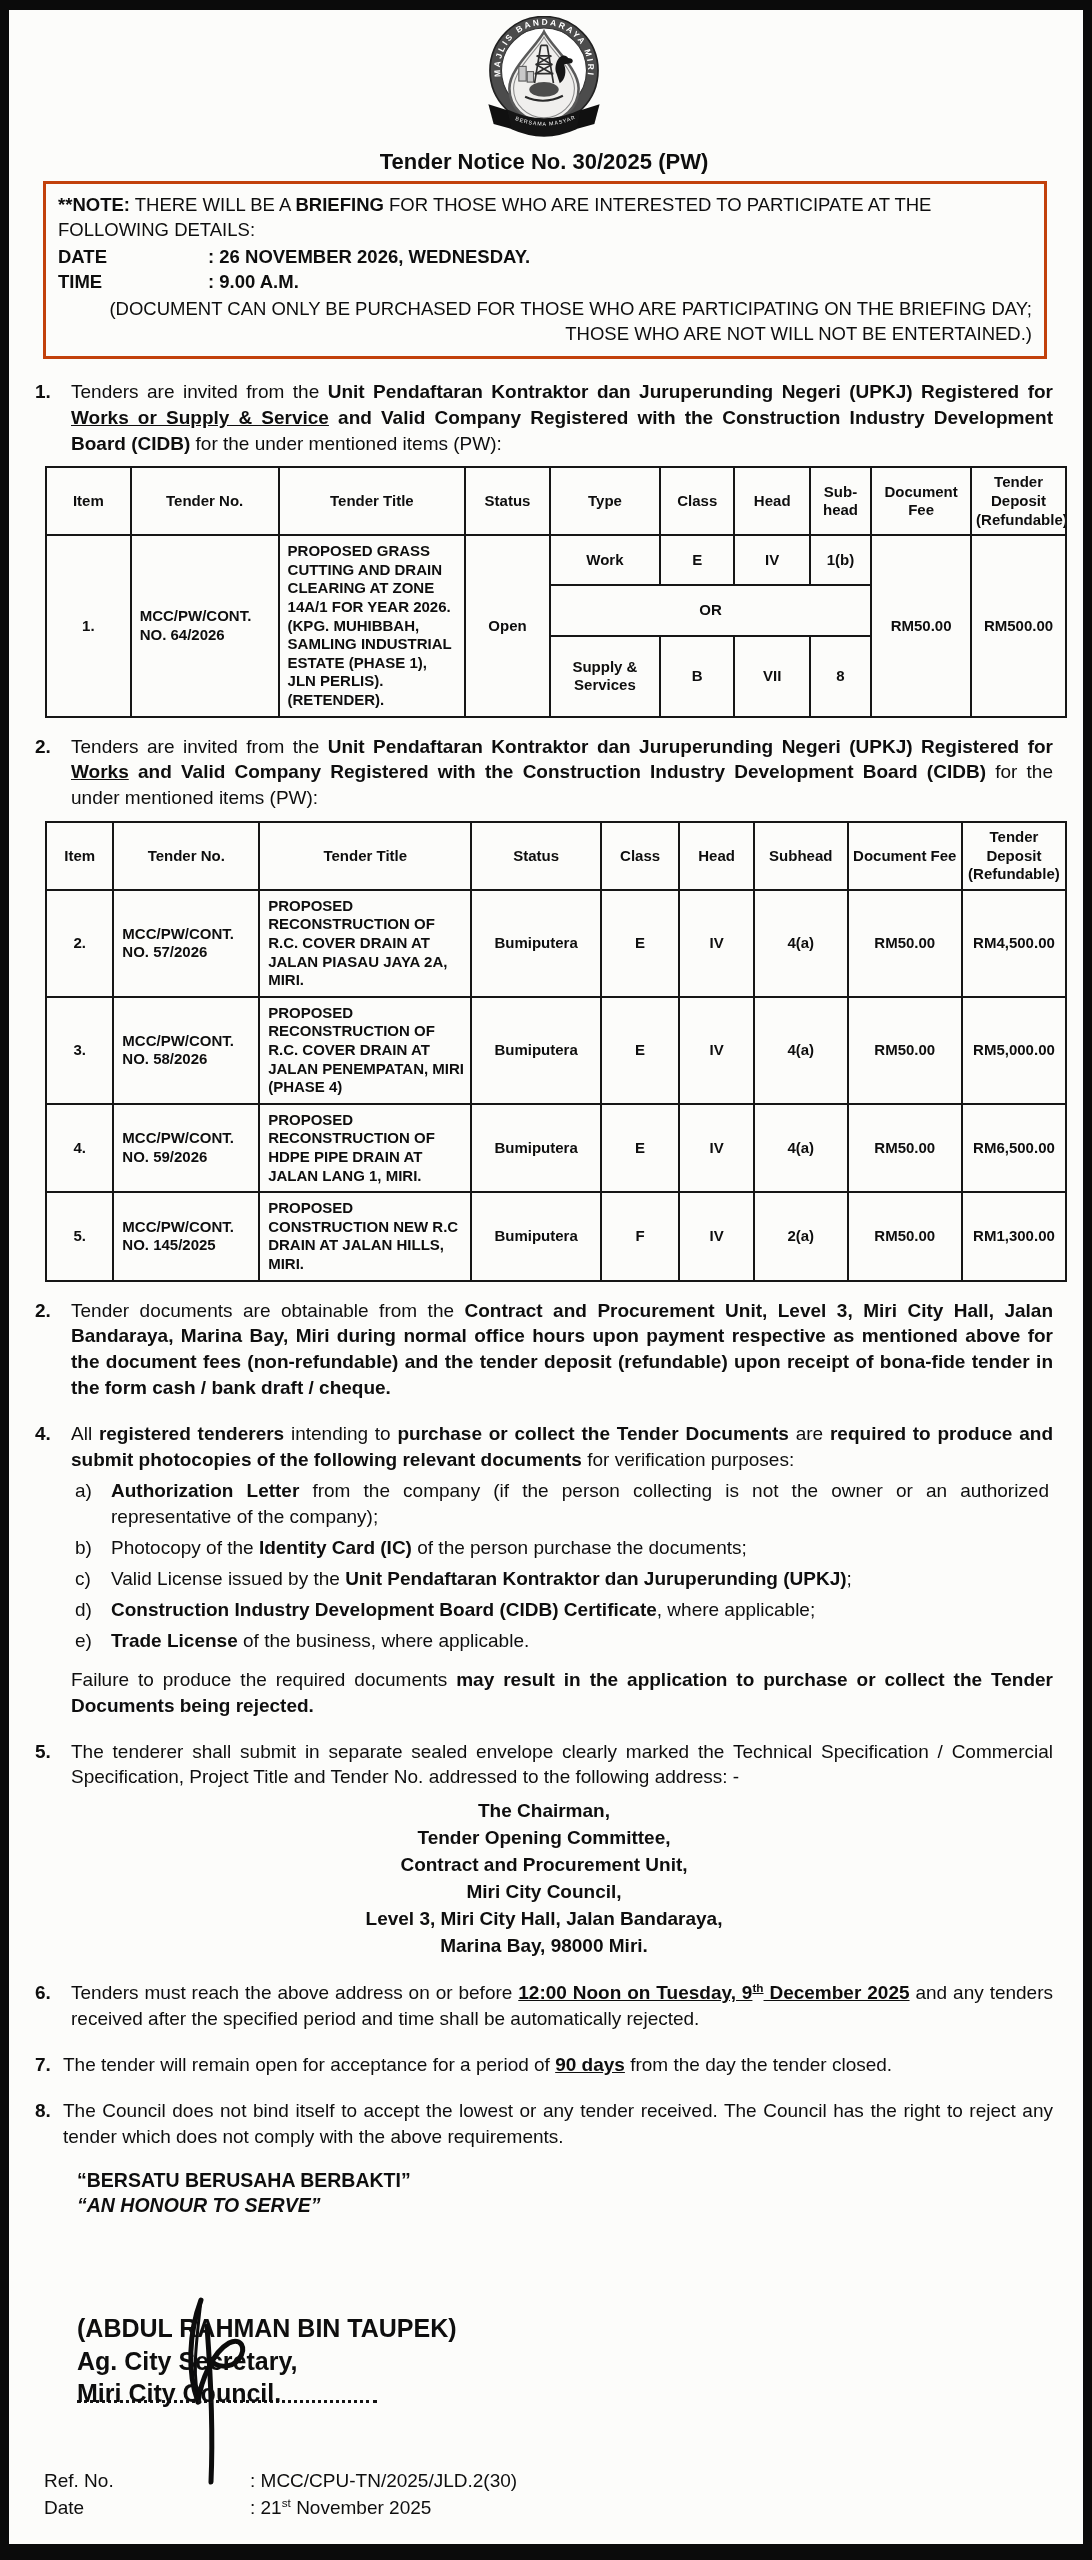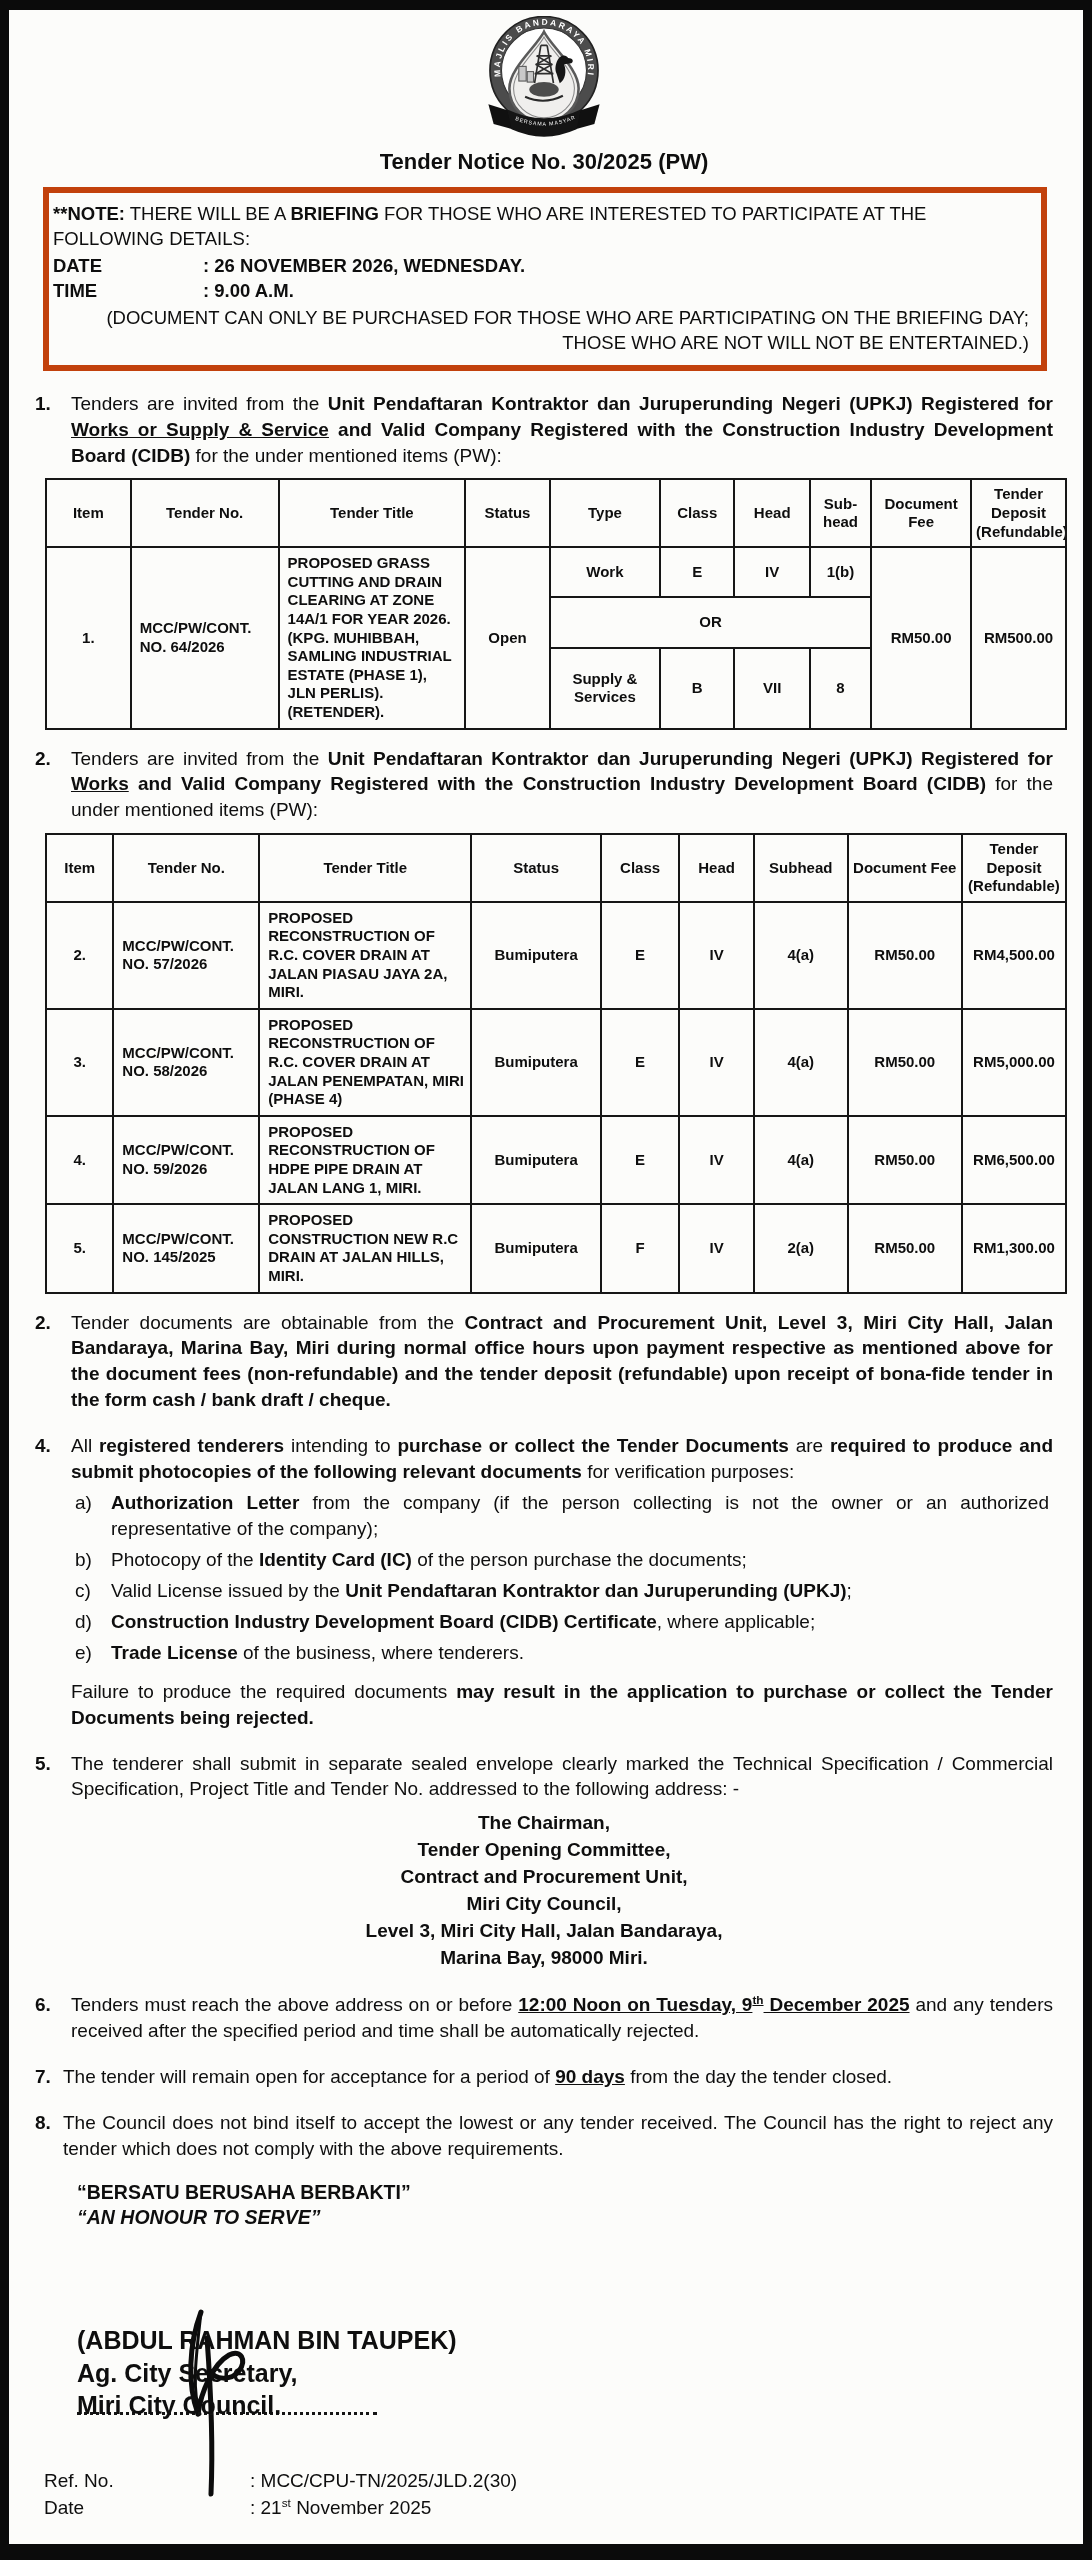--- a/index.html
+++ b/index.html
@@ -10,21 +10,21 @@
     font-family:"Liberation Sans",sans-serif;
   }
   .inner{padding:4px 30px 0 26px;}
   .logo-wrap{text-align:center;margin-top:2px;}
   .h1{font-size:23px;font-weight:bold;letter-spacing:.3px;margin-top:2px;}
   .h2{font-size:22px;font-weight:bold;margin-top:1px;}
   .b{font-weight:700;}
   .u{text-decoration:underline;}
   .i{font-style:italic;}
   sup{font-size:.62em;}
-  .note-box{border:6px solid #c2410c;margin:12px 6px 0 8px;padding:8px 12px 10px 4px;
+  .note-box{border:3px solid #c2410c;margin:6px 6px 0 8px;padding:8px 12px 10px 12px;
     font-size:18.5px;line-height:1.36;}
   .note-intro{margin-bottom:2px;}
   .note-row{display:flex;}
   .note-label{flex:0 0 150px;font-weight:700;}
   .note-val{font-weight:700;}
   .note-foot{margin-top:1px;text-align:right;}
   .para{display:flex;margin:20px 0 0 0;font-size:19px;line-height:1.36;text-align:justify;}
   .para .num{flex:0 0 36px;font-weight:700;}
   .para .pbody{flex:1;}
   .tight{margin-top:16px;}
@@ -266,21 +266,21 @@
   <div class="sub">
     <div class="slet">c)</div>
     <div class="sbody"><span>Valid License issued by the </span><span class="b">Unit Pendaftaran Kontraktor dan Juruperunding (UPKJ)</span><span>;</span></div>
   </div>
   <div class="sub">
     <div class="slet">d)</div>
     <div class="sbody"><span class="b">Construction Industry Development Board (CIDB) Certificate</span><span>, where applicable;</span></div>
   </div>
   <div class="sub">
     <div class="slet">e)</div>
-    <div class="sbody"><span class="b">Trade License</span><span> of the business, where tenderers.</span></div>
+    <div class="sbody"><span class="b">Trade License</span><span> of the business, where applicable.</span></div>
   </div>
 
   <div class="hang">
     <div class="sp"></div>
     <div class="pbody"><span>Failure to produce the required documents </span><span class="b">may result in the application to purchase or collect the Tender Documents being rejected.</span></div>
   </div>
 
   <div class="para">
     <div class="num">5.</div>
     <div class="pbody"><span>The tenderer shall submit in separate sealed envelope clearly marked the Technical Specification / Commercial Specification, Project Title and Tender No. addressed to the following address: -</span></div>

